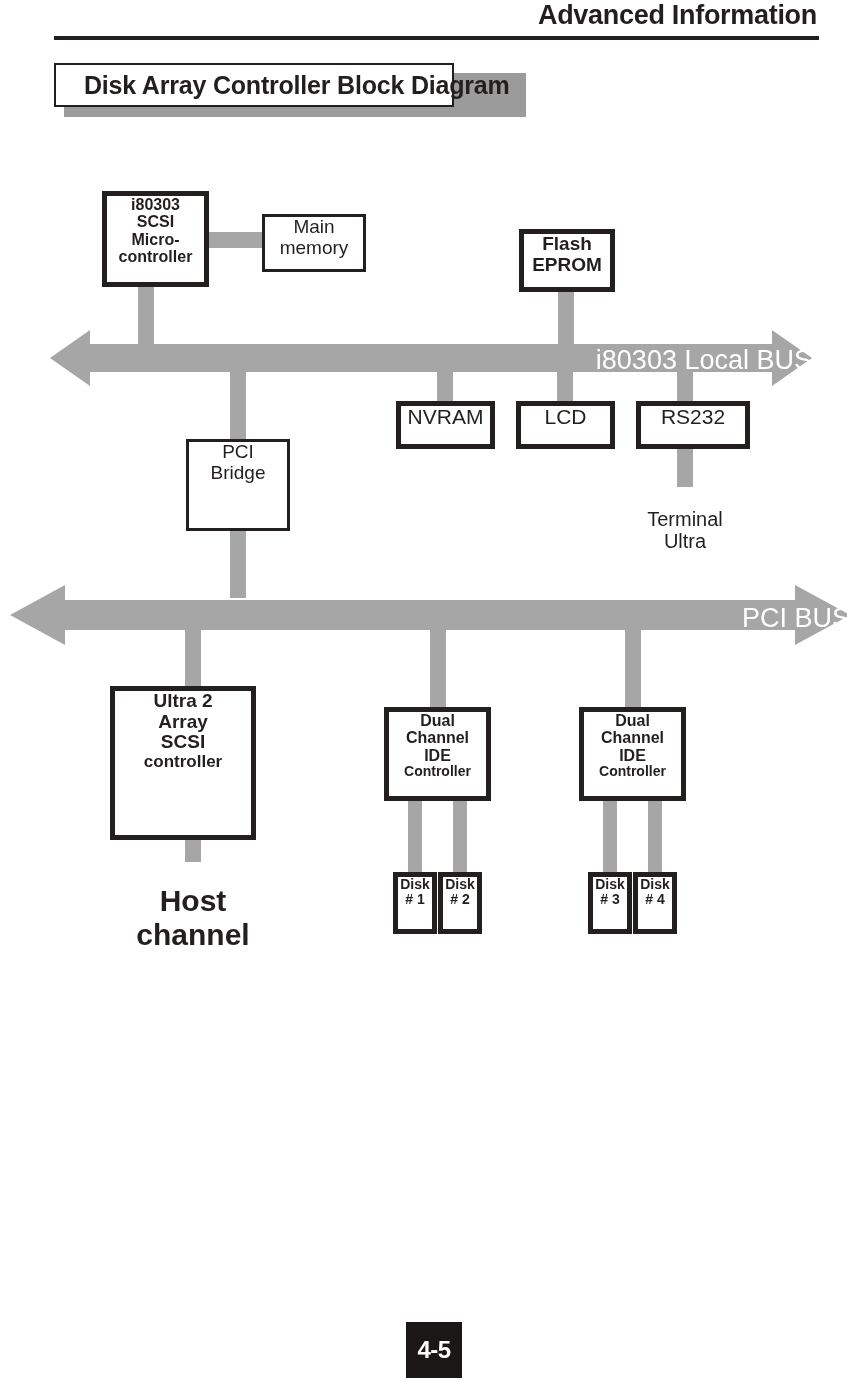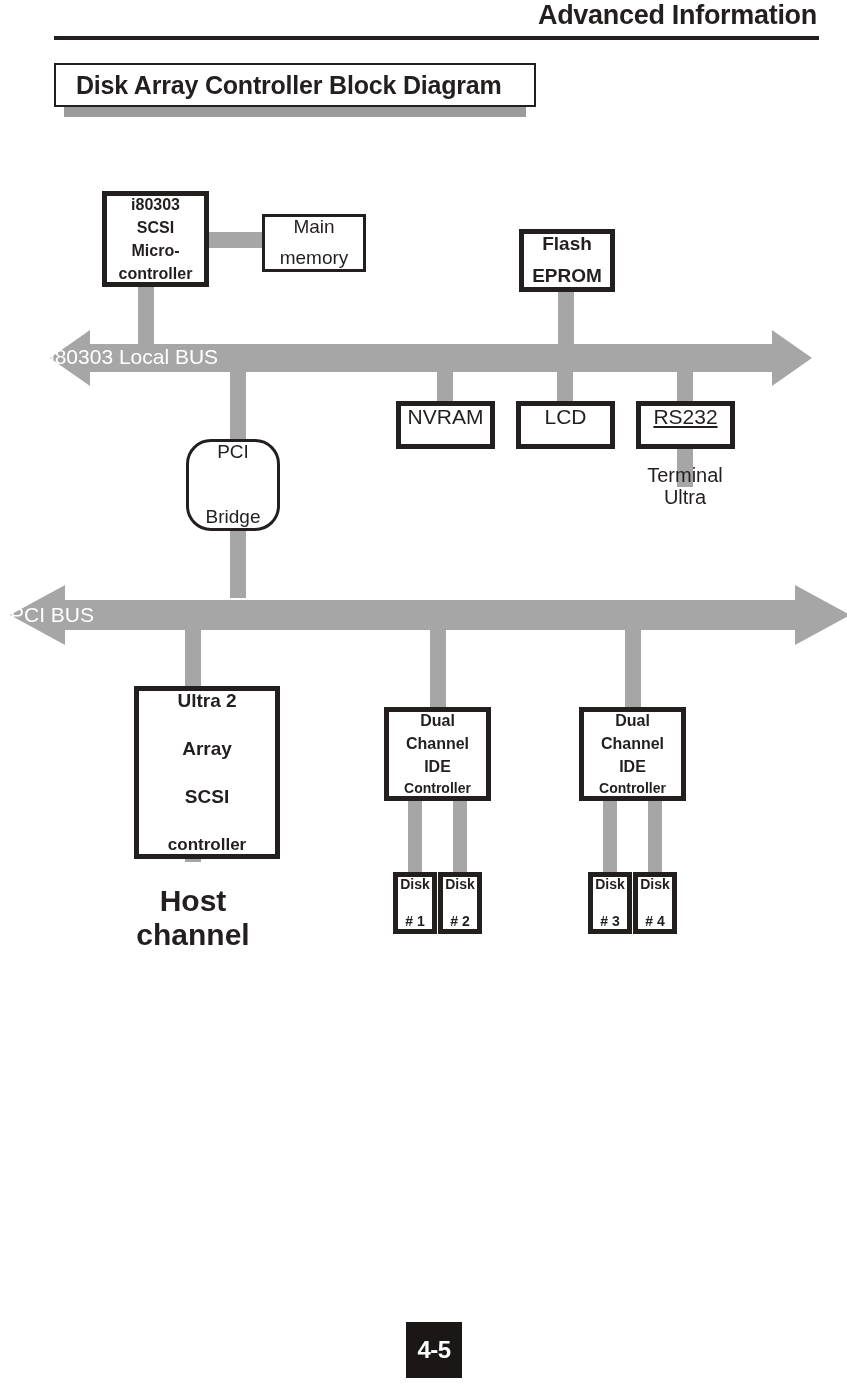--- a/index.html
+++ b/index.html
@@ -48,48 +48,49 @@
     left: 58px;
     top: 73px;
     width: 462px;
     height: 44px;
     background: #9b9b9b;
   }
   #section-title-box {
     position: absolute;
     left: 48px;
     top: 63px;
-    width: 482px;
+    width: 400px;
     height: 44px;
     background: #ffffff;
     border: 2px solid #231f1f;
     box-sizing: border-box;
     display: flex;
     align-items: center;
     justify-content: flex-start;
+    padding-left: 8px;
   }
   #section-title-text {
     font-size: 25px;
     font-weight: bold;
     color: #231f1f;
     padding-left: 20px;
     letter-spacing: -0.2px;
     white-space: nowrap;
   }
 
   
   .block {
     position: absolute;
     background: #ffffff;
     border: 3px solid #231f1f;
     box-sizing: border-box;
     display: flex;
     flex-direction: column;
     align-items: center;
-    justify-content: space-between;
+    justify-content: flex-start;
     text-align: center;
     color: #231f1f;
     z-index: 5;
   }
   .block.thick { border-width: 5px; }
   .block .line { line-height: 1.08; white-space: nowrap; }
   .bold { font-weight: bold; }
 
   
   .conn {
@@ -100,24 +101,24 @@
 
   
   .bus {
     position: absolute;
     z-index: 2;
   }
   .bus svg { display: block; }
   .bus-label {
     position: absolute;
     color: #ffffff;
-    font-size: 21px;
+    font-size: 27px;
     white-space: nowrap;
     z-index: 3;
-    text-align: left;
+    text-align: right;
   }
 
   
   .free-label {
     position: absolute;
     color: #231f1f;
     text-align: center;
     line-height: 1.12;
     z-index: 4;
   }
@@ -218,30 +219,30 @@
   </div>
 
   <div class="block thick" style="left:510px; top:401px; width:99px; height:48px; font-size:21px;">
     <span class="line">LCD</span>
   </div>
 
   <div class="block thick" style="left:390px; top:401px; width:99px; height:48px; font-size:21px;">
     <span class="line">NVRAM</span>
   </div>
 
-  <div class="block thick" style="left:630px; top:401px; width:99px; height:48px; font-size:21px;text-decoration:underline;">
+  <div class="block thick" style="left:630px; top:401px; width:114px; height:48px; font-size:21px;">
     <span class="line">RS232</span>
   </div>
 
-  <div class="block" style="left:180px; top:439px; width:94px; height:92px; font-size:19px;border-radius:25px;">
+  <div class="block" style="left:180px; top:439px; width:104px; height:92px; font-size:19px;">
     <span class="line">PCI</span>
     <span class="line">Bridge</span>
   </div>
 
-  <div class="block thick" style="left:128px; top:686px; width:146px; height:173px; font-size:19px;">
+  <div class="block thick" style="left:104px; top:686px; width:146px; height:154px; font-size:19px;">
     <span class="line bold">Ultra 2</span>
     <span class="line bold">Array</span>
     <span class="line bold">SCSI</span>
     <span class="line bold" style="font-size:17px;">controller</span>
   </div>
 
   <div class="block thick" style="left:378px; top:707px; width:107px; height:94px; font-size:16px;">
     <span class="line bold">Dual</span>
     <span class="line bold">Channel</span>
     <span class="line bold">IDE</span>
@@ -265,21 +266,21 @@
   </div>
   <div class="block thick" style="left:582px; top:872px; width:44px; height:62px; font-size:14px;">
     <span class="line bold">Disk</span>
     <span class="line bold"># 3</span>
   </div>
   <div class="block thick" style="left:627px; top:872px; width:44px; height:62px; font-size:14px;">
     <span class="line bold">Disk</span>
     <span class="line bold"># 4</span>
   </div>
 
-  <div class="free-label" style="left:599px; top:464px; width:160px; font-size:20px;">
+  <div class="free-label" style="left:599px; top:508px; width:160px; font-size:20px;">
     <div>Terminal</div>
     <div>Ultra</div>
   </div>
 
   <div class="free-label" style="left:107px; top:884px; width:160px; font-size:30px; font-weight:bold;">
     <div>Host</div>
     <div>channel</div>
   </div>
 
   <div id="page-number-box">

